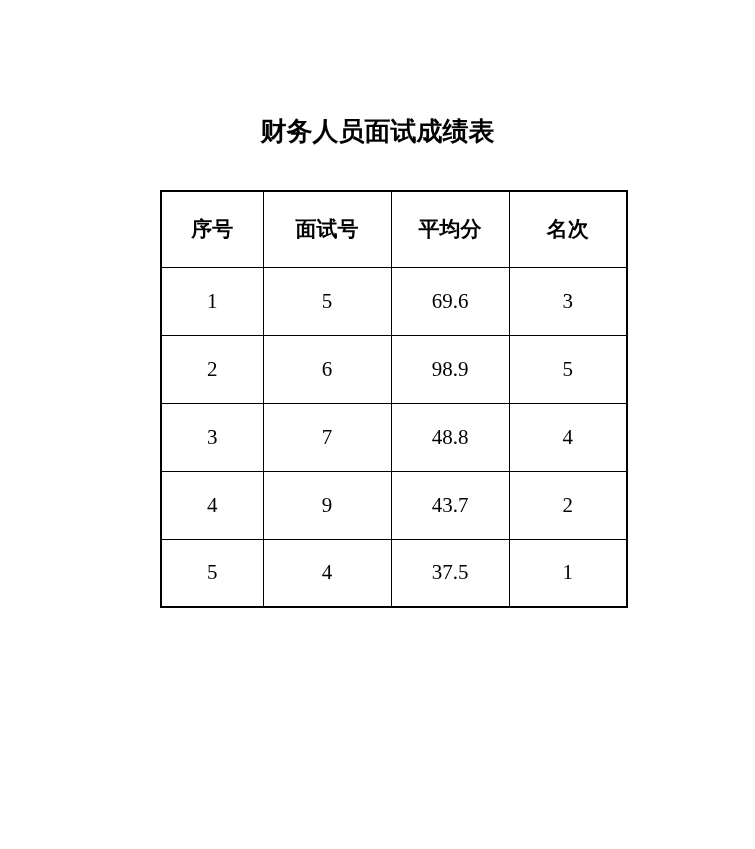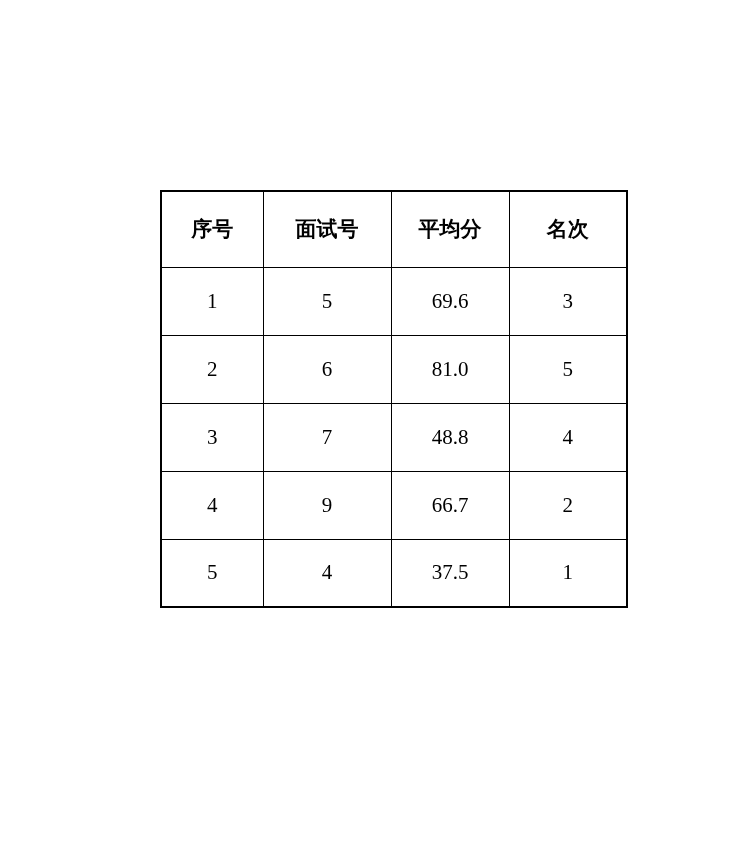--- a/index.html
+++ b/index.html
@@ -66,20 +66,21 @@
   col.c-xuhao   { width: 102px; }
   col.c-mianshi { width: 128px; }
   col.c-pingjun { width: 118px; }
   col.c-mingci  { width: 118px; }
 </style>
 </head>
 <body>
 
 <div class="page">
 
+  <div class="doc-title">财务人员面试成绩表</div>
 
   <table class="score-table">
     <colgroup>
       <col class="c-xuhao">
       <col class="c-mianshi">
       <col class="c-pingjun">
       <col class="c-mingci">
     </colgroup>
     <thead>
       <tr>
@@ -92,33 +93,33 @@
     <tbody>
       <tr>
         <td>1</td>
         <td>5</td>
         <td>69.6</td>
         <td>3</td>
       </tr>
       <tr>
         <td>2</td>
         <td>6</td>
-        <td>81.0</td>
+        <td>98.9</td>
         <td>5</td>
       </tr>
       <tr>
         <td>3</td>
         <td>7</td>
         <td>48.8</td>
         <td>4</td>
       </tr>
       <tr>
         <td>4</td>
         <td>9</td>
-        <td>66.7</td>
+        <td>43.7</td>
         <td>2</td>
       </tr>
       <tr>
         <td>5</td>
         <td>4</td>
         <td>37.5</td>
         <td>1</td>
       </tr>
     </tbody>
   </table>

